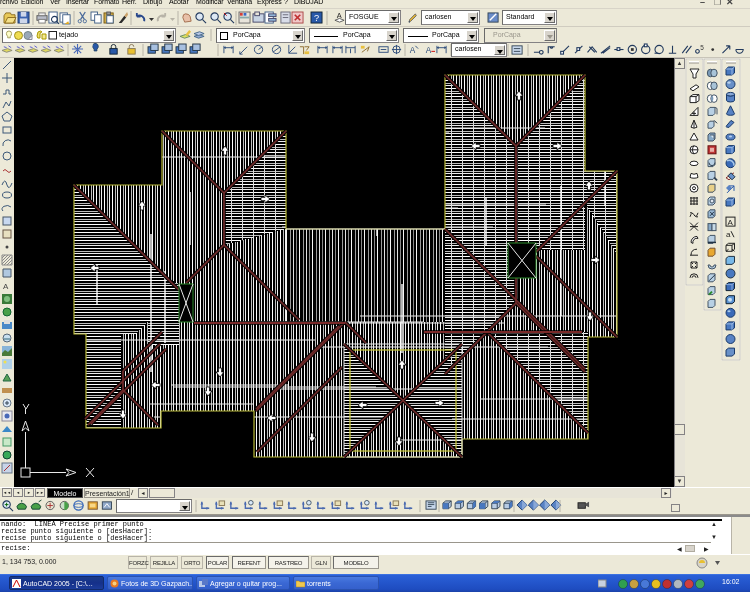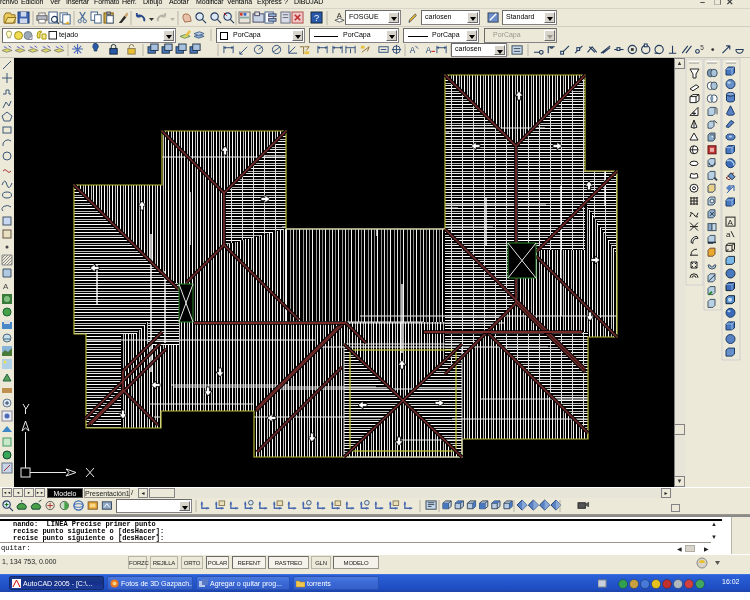--- a/index.html
+++ b/index.html
@@ -1121,25 +1121,25 @@
       <line x1="514" y1="2" x2="514" y2="14" stroke="#b8b4a8"></line>
       <line x1="560" y1="2" x2="560" y2="14" stroke="#b8b4a8"></line>
     </svg>
 <div class="combo" style="left:116px;top:499px;width:76px;height:14px;">
       <span class="ar"></span>
     </div>
 <div class="abs" style="left:671px;top:504px;width:9px;height:8px;background:#ece9d8;border:1px solid #848284;"></div>
 <div class="abs" style="left:0;top:515px;width:750px;height:2px;background:#8a8a8a;"></div>
 <div class="abs" style="left:0;top:517px;width:731px;height:36px;background:#fff;"></div>
 <div class="abs" style="left:0;top:519px;width:722px;height:1.5px;background:#000;"></div>
-<div class="abs" style="left:13px;top:521px;width:700px;height:21px;font-family:'Liberation Mono',monospace;font-size:7px;line-height:6.9px;color:#000;white-space:pre;font-weight:bold;">nando:  LINEA Precise primer punto
+<div class="abs" style="left:1px;top:521px;width:700px;height:21px;font-family:'Liberation Mono',monospace;font-size:7px;line-height:6.9px;color:#000;white-space:pre;">nando:  LINEA Precise primer punto
 recise punto siguiente o [desHacer]:
 recise punto siguiente o [desHacer]:</div>
 <div class="abs" style="left:0;top:542px;width:711px;height:1px;background:#9a968c;"></div>
-<div class="abs" style="left:1px;top:544px;width:200px;height:8px;font-family:'Liberation Mono',monospace;font-size:7px;color:#000;">quitar:</div>
+<div class="abs" style="left:1px;top:544px;width:200px;height:8px;font-family:'Liberation Mono',monospace;font-size:7px;color:#000;">recise:</div>
 <div class="abs" style="left:711px;top:521px;font-size:6px;color:#222;">▲</div>
 <div class="abs" style="left:711px;top:534px;font-size:6px;color:#222;">▼</div>
 <div class="abs" style="left:677px;top:545px;font-size:6px;color:#222;">◀</div>
 <div class="abs" style="left:685px;top:545px;width:10px;height:7px;background:#d8d4cc;border:1px solid #b0aca0;"></div>
 <div class="abs" style="left:704px;top:545px;font-size:6px;color:#222;">▶</div>
 <div class="abs tbbg" style="left:731px;top:517px;width:19px;height:37px;border-left:1px solid #b8b4a8;"></div>
 <div class="abs tbbg" style="left:0;top:554px;width:750px;height:20px;border-top:1px solid #fff;"></div>
 <div class="abs" style="left:2px;top:558px;font-size:7px;color:#222;">1, 134 753, 0.000</div>
 <div class="abs" style="left:128px;top:556px;width:19px;height:13px;background:#ece9d8;border:1px solid #b8b4a8;font-size:6px;letter-spacing:-0.2px;text-align:center;line-height:12px;color:#222;">FORZC</div>
 <div class="abs" style="left:150px;top:556px;width:28px;height:13px;background:#ece9d8;border:1px solid #b8b4a8;font-size:6px;letter-spacing:-0.2px;text-align:center;line-height:12px;color:#222;">REJILLA</div>

